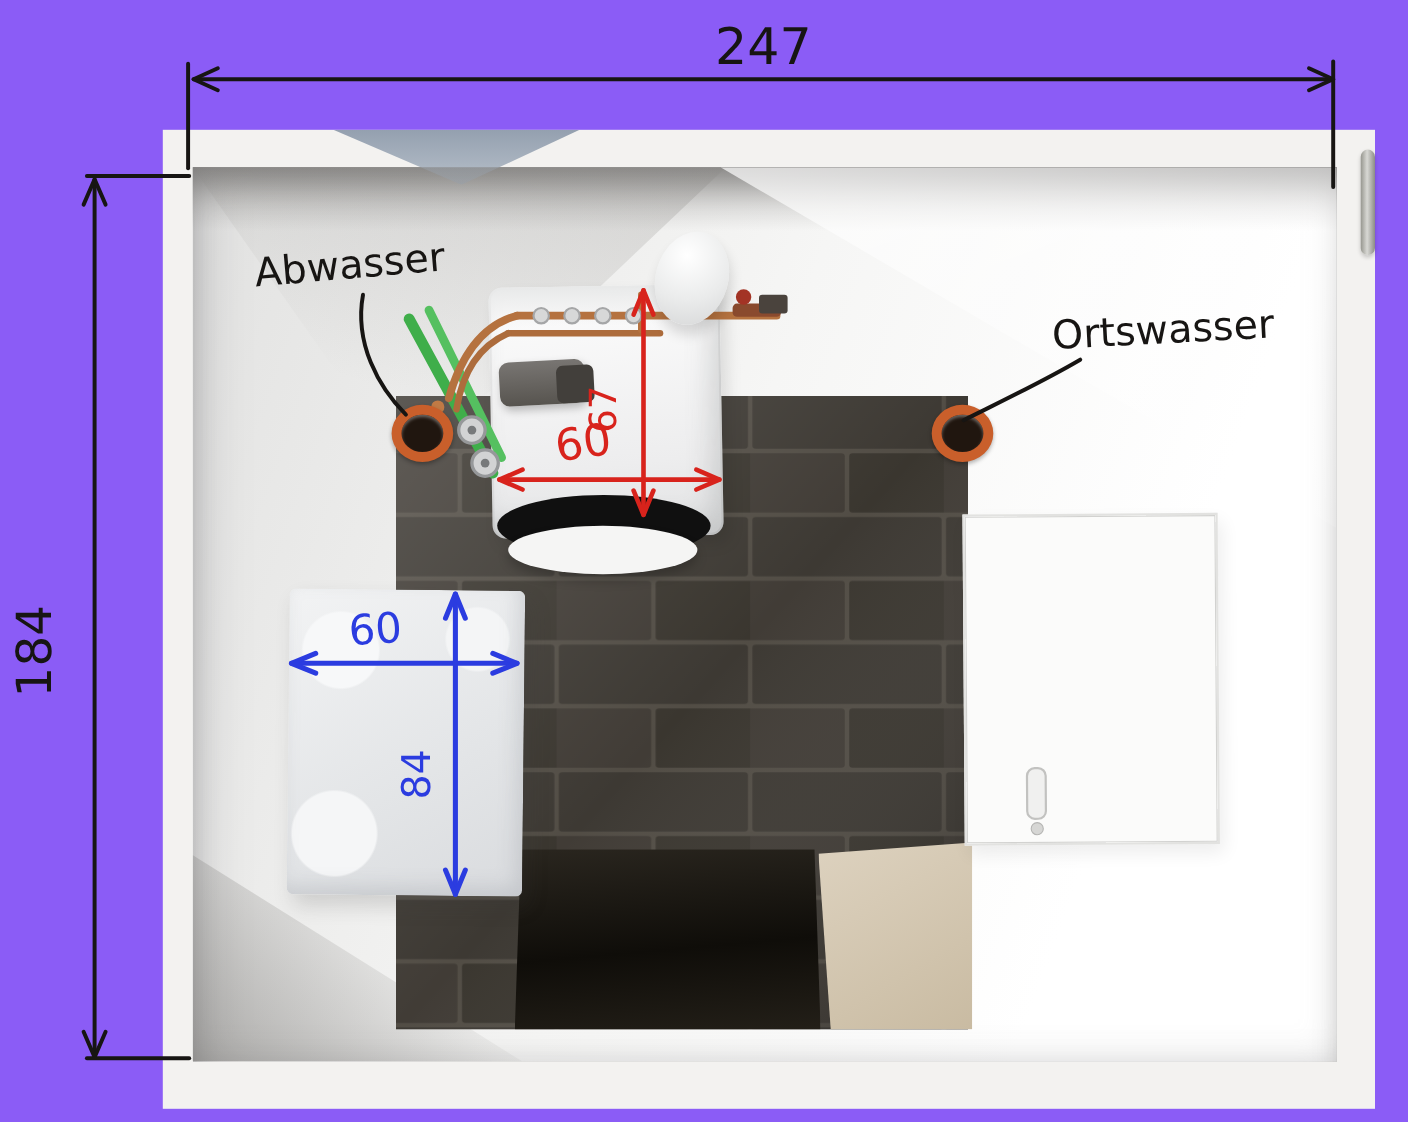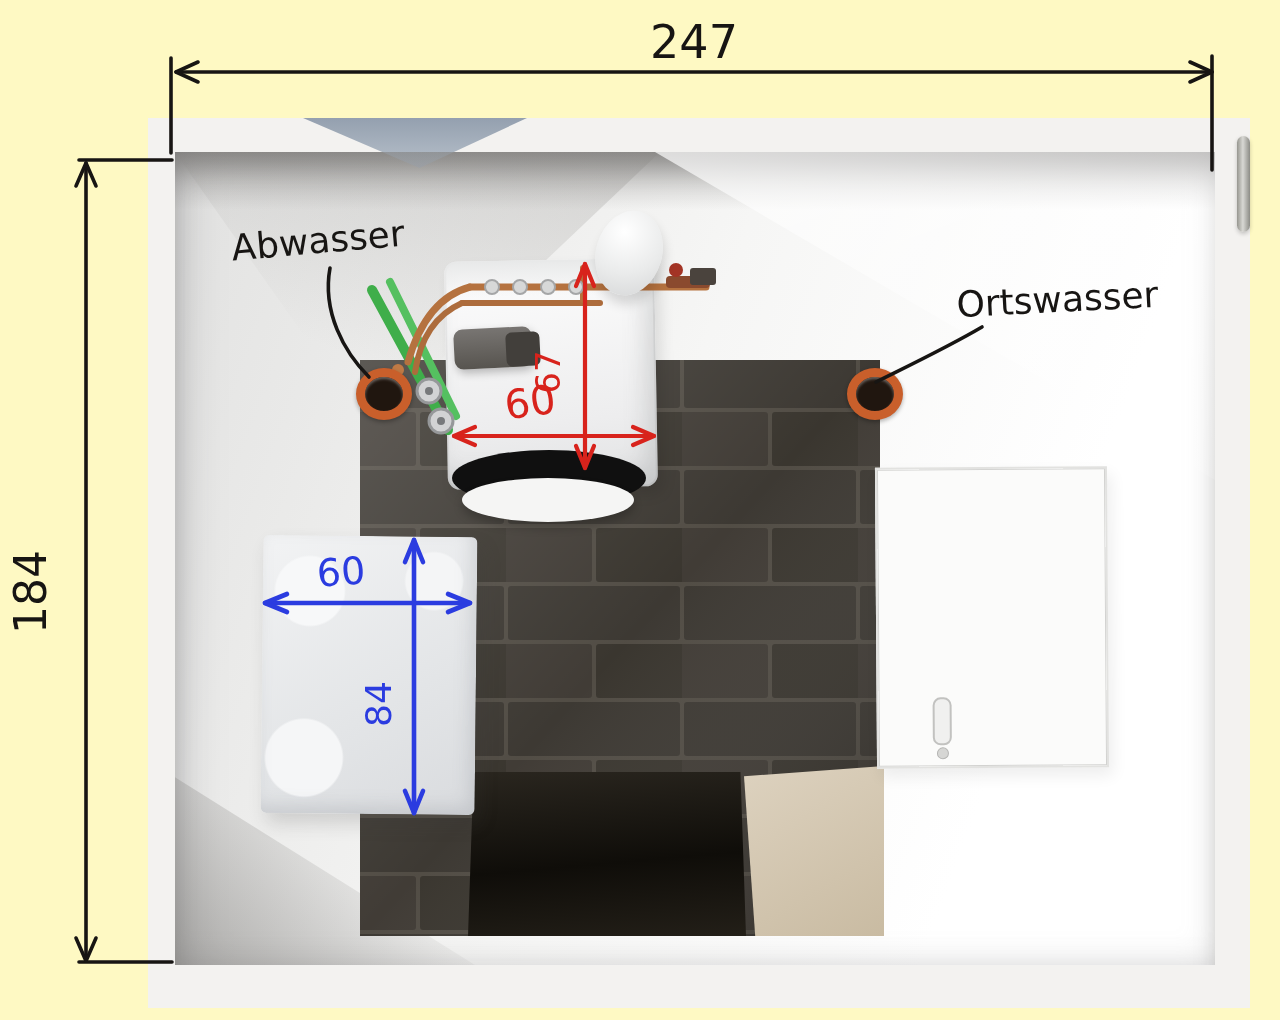--- a/index.html
+++ b/index.html
@@ -1,16 +1,16 @@
 <!DOCTYPE html>
 <html><head>
 <meta charset="utf-8">
 <style>
   html,body{margin:0;padding:0;background:#ffffff;}
-  .canvas{position:relative;width:1280px;height:1020px;background:#fef9c3;overflow:hidden;
+  .canvas{position:relative;width:1280px;height:1020px;background:#8b5cf6;overflow:hidden;
           font-family:"DejaVu Sans",sans-serif;}
   .abs{position:absolute;}
 
   
   .photo{left:148px;top:118px;width:1102px;height:890px;background:#f3f2f0;}
   .room{left:175px;top:152px;width:1040px;height:813px;
         background:linear-gradient(110deg,#e2e2e1,#f6f6f5 45%,#ffffff 78%);
         box-shadow:inset 0 26px 30px -14px rgba(96,94,92,.65),
                    inset 26px 0 46px -22px rgba(120,120,124,.40),
                    inset -12px -12px 34px -14px rgba(150,150,150,.28);}

